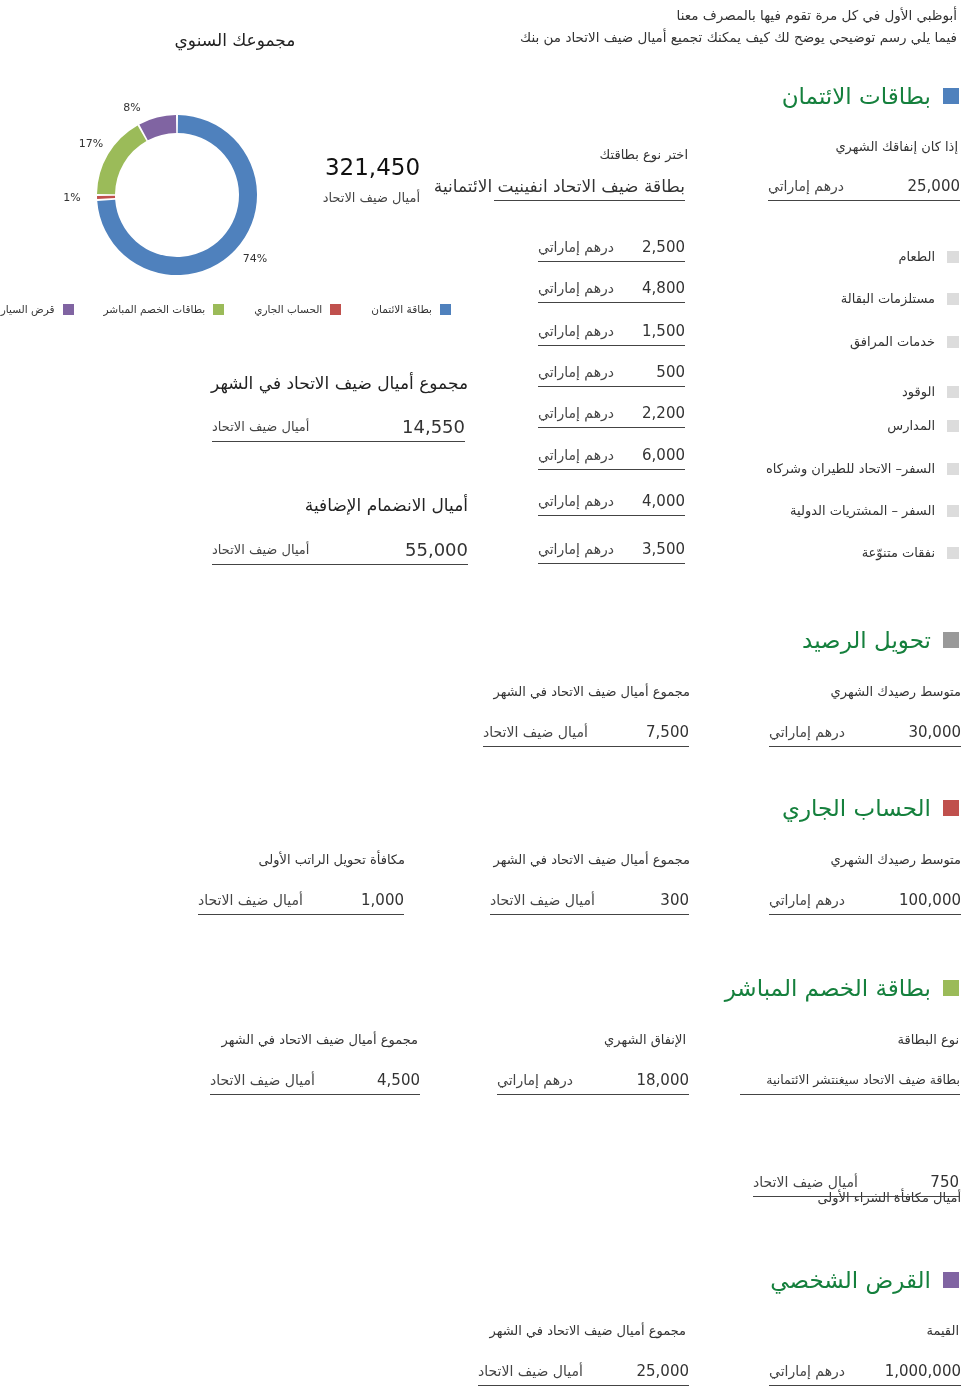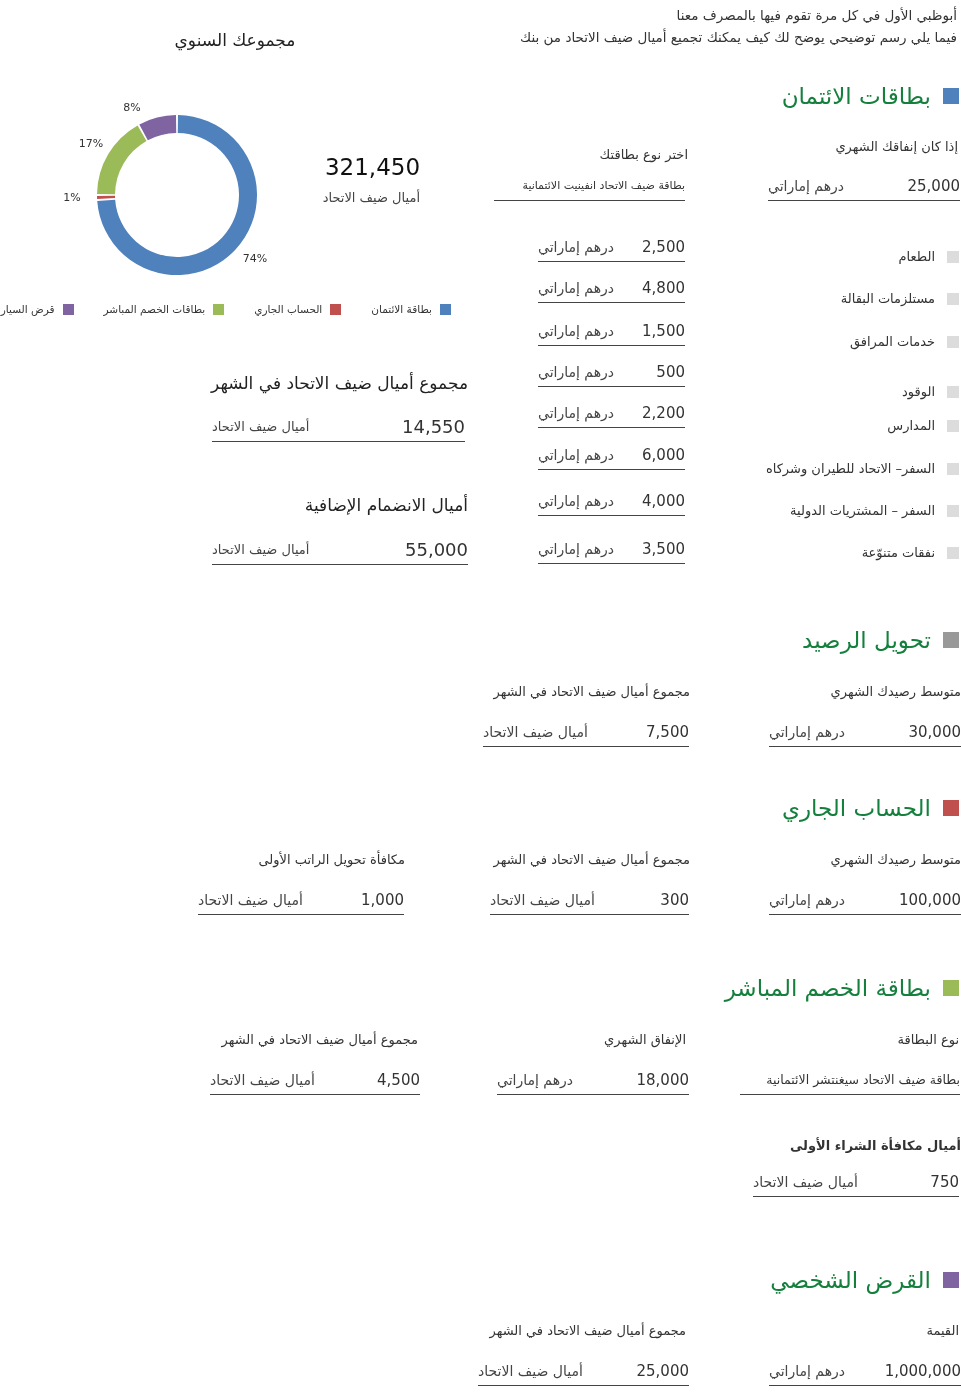--- a/index.html
+++ b/index.html
@@ -99,21 +99,21 @@
 </div>
 
 <div class="abs label" style="right:3px; top:139px;">إذا كان إنفاقك الشهري</div>
 <div class="abs field" style="left:768px; top:171px; width:192px;">
   <span class="val">25,000</span>
   <span class="unit">درهم إماراتي</span>
 </div>
 
 <div class="abs label" style="right:273px; top:139px;margin-top:8px;">اختر نوع بطاقتك</div>
 <div class="abs field" style="left:494px; top:171px; width:191px; justify-content:flex-start;">
-  <span class="label" style="font-size:11px">بطاقة ضيف الاتحاد انفينيت الائتمانية</span>
+  <span class="label" style="font-size:17px">بطاقة ضيف الاتحاد انفينيت الائتمانية</span>
 </div>
 
 <div id="cat-list"></div>
 <div class="abs cat" style="top:249px;margin-left:40px;">
   <span class="cat-sq"></span>
   <span class="cat-label">الطعام</span>
 </div>
 <div class="abs field" style="left:538px; top:232px; width:147px;">
   <span class="val">2,500</span>
   <span class="unit">درهم إماراتي</span>
@@ -228,21 +228,21 @@
 <div class="abs label" style="right:275px; top:1032px;">الإنفاق الشهري</div>
 <div class="abs field" style="left:497px; top:1065px; width:192px;">
   <span class="val">18,000</span>
   <span class="unit">درهم إماراتي</span>
 </div>
 <div class="abs label" style="right:543px; top:1032px;">مجموع أميال ضيف الاتحاد في الشهر</div>
 <div class="abs field" style="left:210px; top:1065px; width:210px;">
   <span class="val">4,500</span>
   <span class="unit">أميال ضيف الاتحاد</span>
 </div>
-<div class="abs label" style="right:0px; top:1138px;font-weight:bold;">أميال مكافأة الشراء الأولى</div>
+<div class="abs label" style="right:0px; top:1190px;">أميال مكافأة الشراء الأولى</div>
 <div class="abs field" style="left:753px; top:1167px; width:206px;">
   <span class="val">750</span>
   <span class="unit">أميال ضيف الاتحاد</span>
 </div>
 
 <div class="abs sec-head" style="top:1267px;">
   <span class="sec-sq" style="background:#8064a2"></span>
   <span class="sec-title">القرض الشخصي</span>
 </div>
 <div class="abs label" style="right:2px; top:1323px;">القيمة</div>

